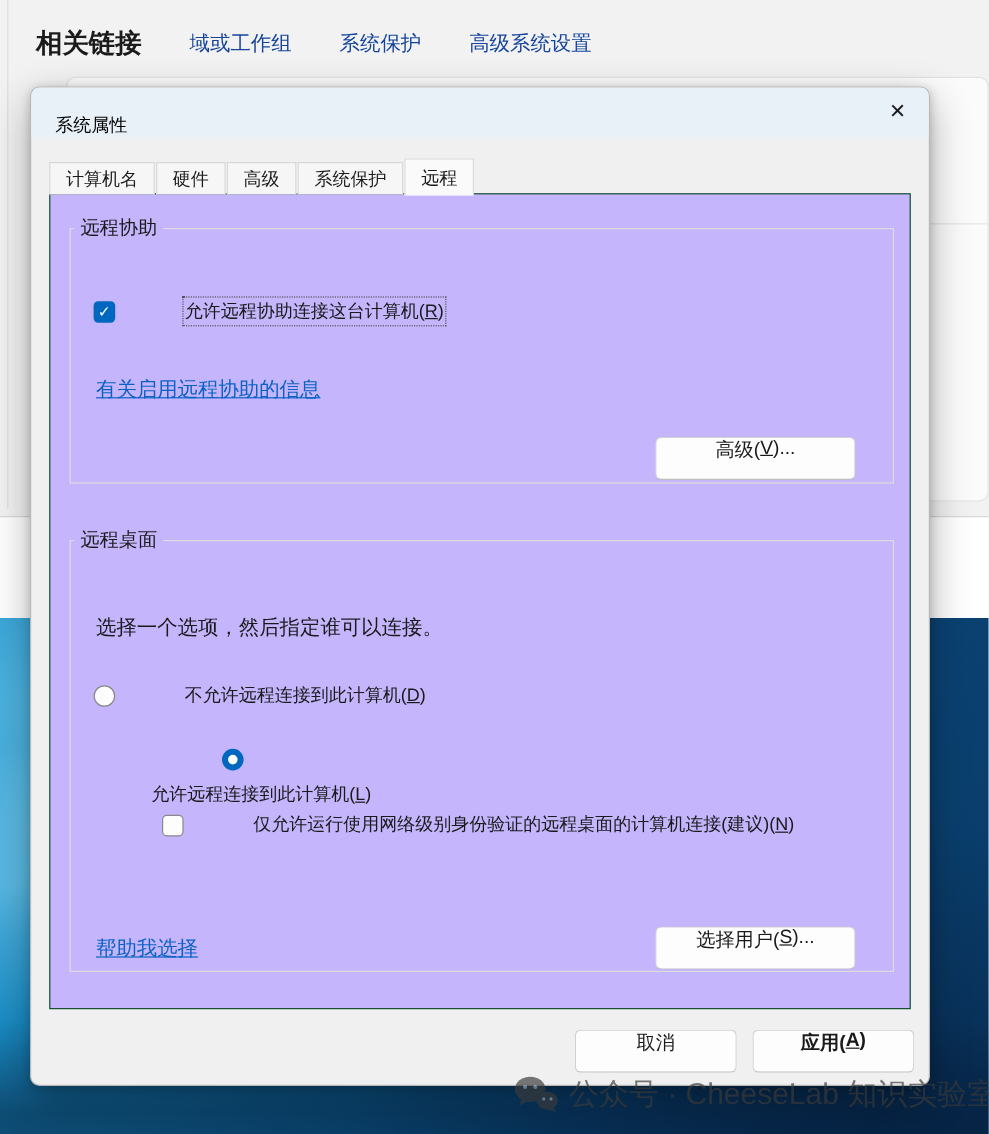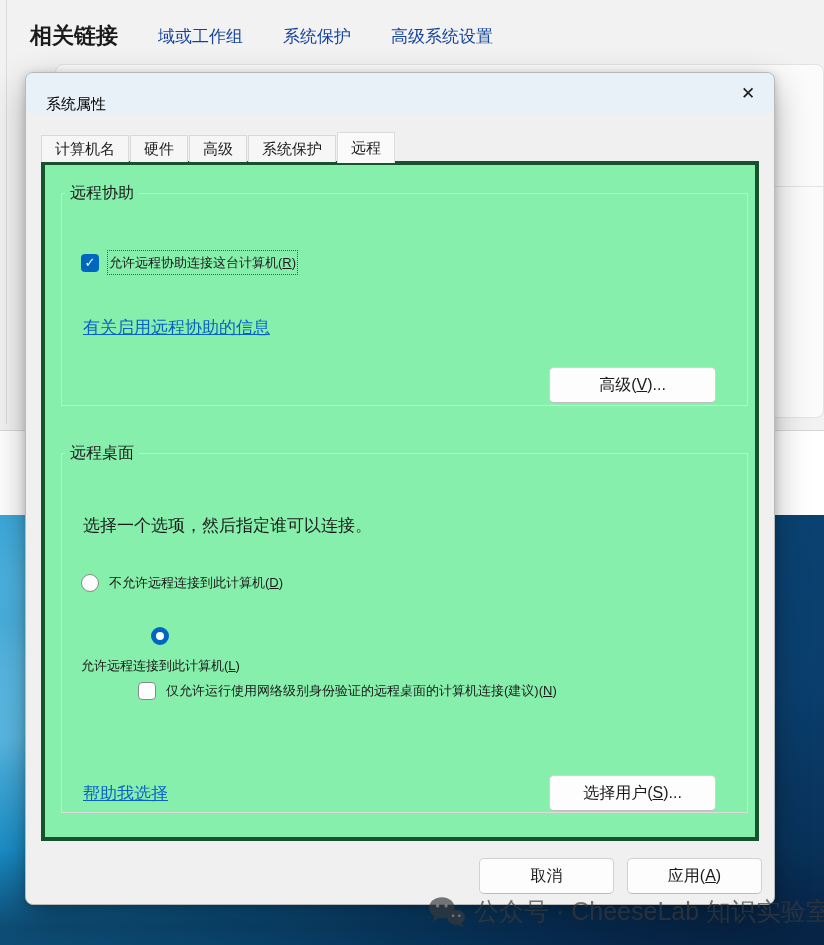--- a/index.html
+++ b/index.html
@@ -44,56 +44,56 @@
 
   
   .tabs { position:absolute; left:15px; top:58px; height:31px; display:flex; align-items:flex-end; z-index:2; }
   .tab { height:27px; padding:12px 13px; display:flex; align-items:center; font-size:15px;
          background:#f6f6f6; border:1px solid #d9d9d9; border-bottom:none; margin-right:1px; cursor:pointer; }
   .tab.active { height:31px; background:#fafafa; position:relative; z-index:3; margin-bottom:-1px;
                 border-color:#dcdcdc; }
 
   
   .panel { position:absolute; left:15px; top:88px; width:718px; height:680px;
-           background:#86efac; border:4px solid #14532d; }
+           background:#c4b5fd; border:1px solid #14532d; }
 
   fieldset { position:absolute; border:1px solid #dcdcdc; background:transparent; }
   legend { font-size:16px; color:#1b1b1b; padding:0 5px; margin-left:3px; }
   .fs-assist { left:16px; top:18px; width:687px; height:223px; }
   .fs-desktop { left:16px; top:278px; width:687px; height:370px; }
 
   .ctl-row { position:absolute; display:flex; align-items:center; gap:10px; }
-  .ctl-label { font-size:13px; color:#1a1a1a; line-height:21px; }
+  .ctl-label { font-size:15px; color:#1a1a1a; line-height:21px;margin-left:48px; }
   .focus-dotted { outline:1px dotted #555; outline-offset:1px; }
   .ak { text-decoration:underline; }
 
   .checkbox { width:18px; height:18px; border-radius:4px; flex:0 0 18px;
               display:flex; align-items:center; justify-content:center; cursor:pointer; }
   .checkbox.checked { background:#0067c0; color:#fff; font-size:13px; line-height:1; }
   .checkbox.unchecked { background:#fdfdfd; border:1px solid #898989; color:transparent; }
 
   .radio { width:18px; height:18px; border-radius:50%; flex:0 0 18px; cursor:pointer; }
   .radio.unchecked { background:#fdfdfd; border:1px solid #898989; }
   .radio.checked { background:#fff; border:5px solid #0067c0; }
 
   .dlg-link { font-size:17px; color:#0b62c4; text-decoration:underline; cursor:pointer; }
 
   .btn { position:absolute; height:36px; background:#fdfdfd; border:1px solid #d1d1d1;
          border-bottom-color:#bdbdbd; border-radius:5px; font-size:16px; color:#1a1a1a;
-         display:flex; align-items:center; justify-content:center; cursor:pointer;
+         display:flex; justify-content:center; cursor:pointer;
          font-family:inherit; }
   .btn-advanced { left:487px; top:163px; width:167px; }
   .btn-users { left:487px; top:311px; width:167px; }
 
   .caption-text { position:absolute; font-size:17px; color:#1a1a1a; }
 
   
   .btn-ok     { left:305px; top:785px; width:135px; border:1px solid #0067c0; }
   .btn-cancel { left:453px; top:785px; width:135px; }
-  .btn-apply  { left:601px; top:785px; width:135px; }
+  .btn-apply  { left:601px; top:785px; width:135px;font-weight:bold; }
 
   
   .watermark { position:absolute; left:428px; top:895px; display:flex; align-items:center; gap:8px;
                z-index:4; opacity:.68; }
   .watermark .wm-text { font-size:25px; color:#3a3a3a; white-space:nowrap; }
   .wechat-icon { width:38px; height:32px; flex:0 0 38px; }
 </style>
 </head>
 <body>
 

